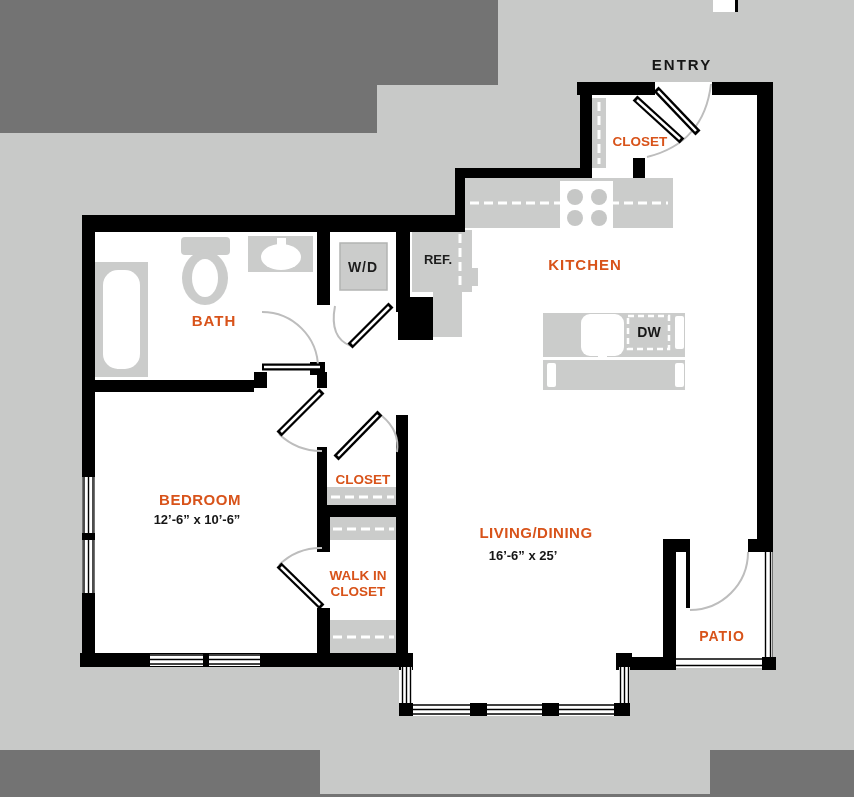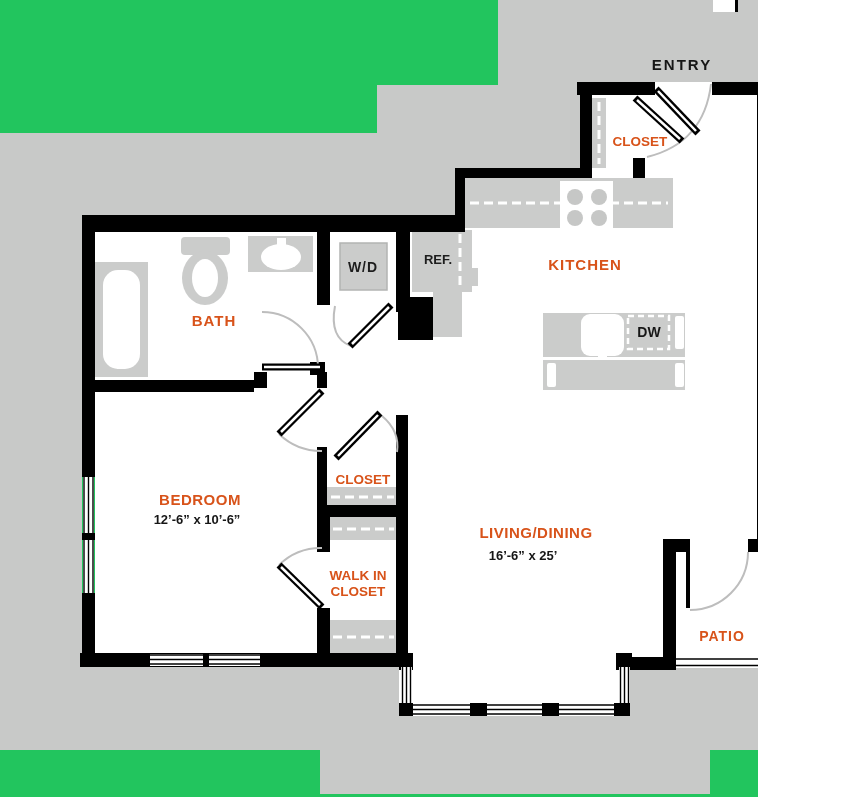--- a/index.html
+++ b/index.html
@@ -1,16 +1,16 @@
 <!DOCTYPE html>
 <html><head>
 <meta charset="utf-8">
 <style>
   html,body{margin:0;padding:0;background:#ffffff;}
-  #plan-wrap{position:relative;width:758px;height:797px;background:#22c55e;overflow:hidden;}
+  #plan-wrap{position:relative;width:854px;height:797px;background:#737373;overflow:hidden;}
   svg{display:block;}
   text{font-family:"Liberation Sans","DejaVu Sans",sans-serif;font-weight:bold;}
   .lbl-accent{fill:#d8531a;}
   .lbl-dark{fill:#161616;}
   .lbl-mid{fill:#1d1d1d;font-weight:bold;}
   .arc{stroke:#bdbdbd;stroke-width:2;fill:none;}
   .winline{stroke:#000;stroke-width:1.4;}
   .dashw{stroke:#ffffff;stroke-width:3;stroke-dasharray:9 5;fill:none;}
 </style>
 </head>

